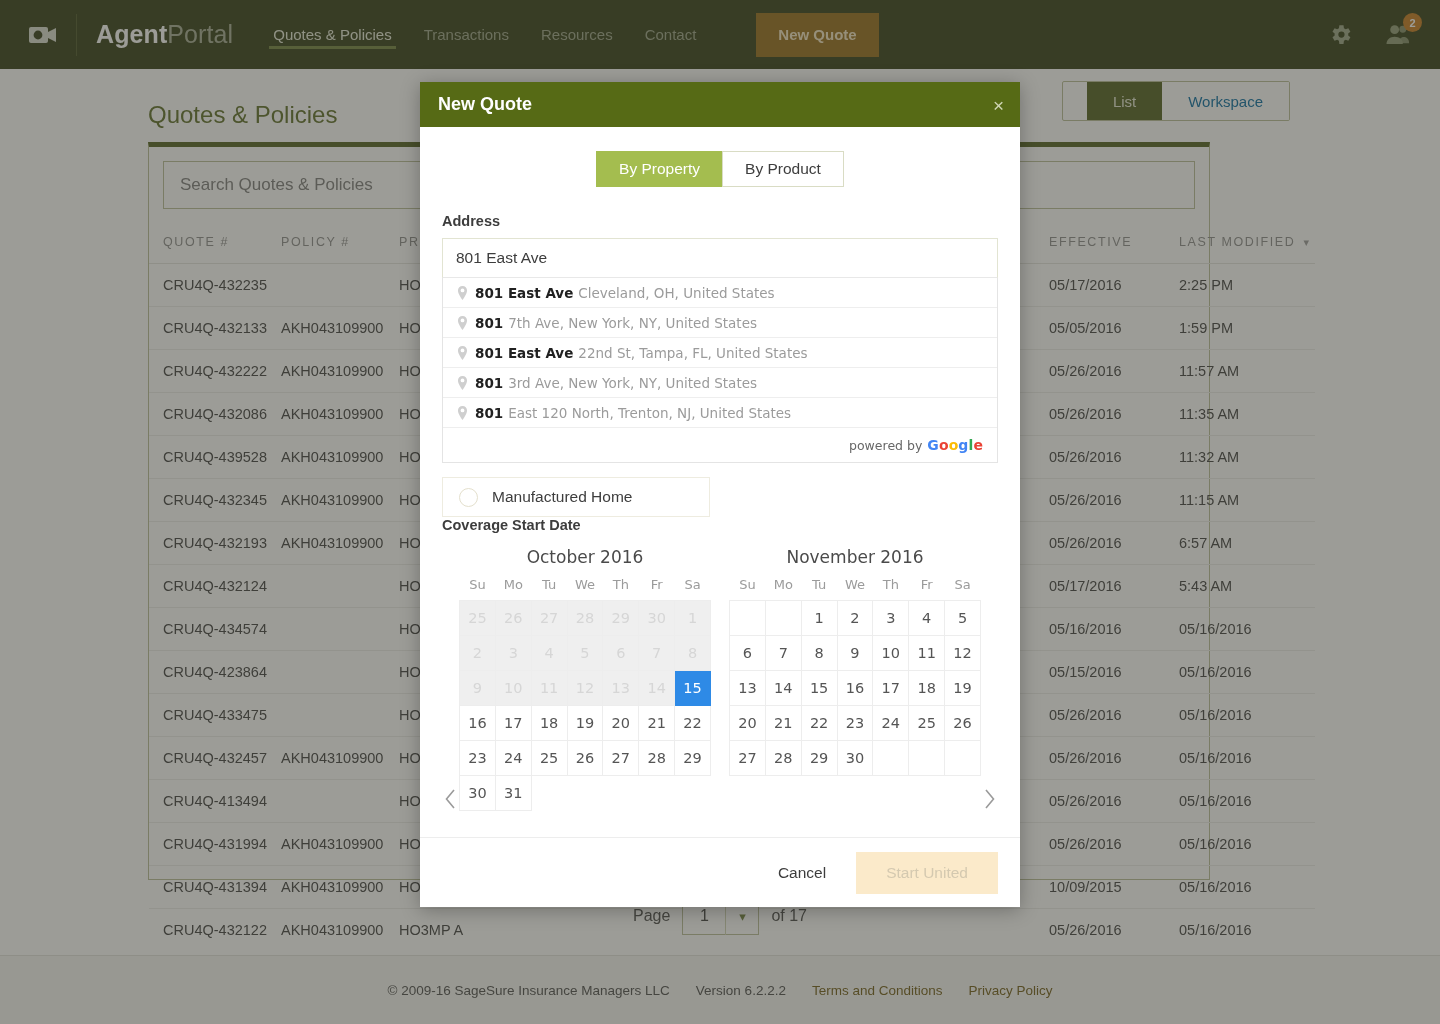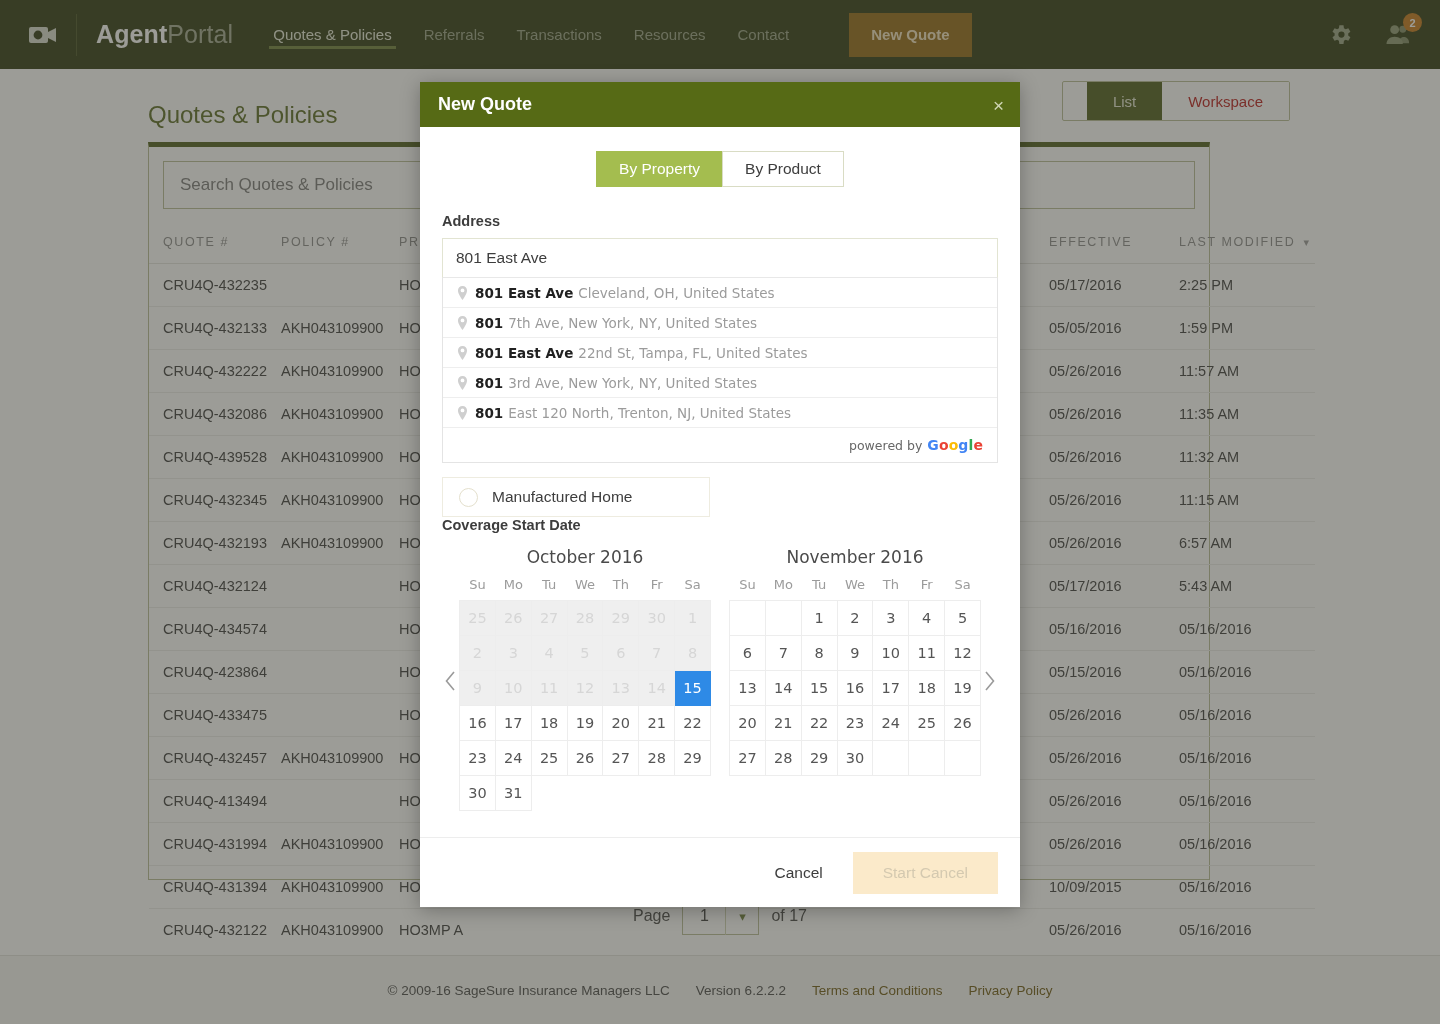--- a/index.html
+++ b/index.html
@@ -66,21 +66,21 @@
   .page-title {
     position: absolute; left: 148px; top: 32px;
     font-size: 24px; color: #5b6b25; font-weight: 400;
   }
   .view-toggle {
     position: absolute; right: 150px; top: 12px;
     display: flex; border: 1px solid #b8bd96; border-radius: 2px; overflow: hidden; padding-left: 24px;
   }
   .view-toggle div {
     padding: 0 26px; height: 38px; display:flex; align-items:center;
-    font-size: 15px; cursor: pointer; background: #fff; color: #b91c1c;
+    font-size: 15px; cursor: pointer; background: #fff; color: #0369a1;
   }
   .view-toggle div.active { background: #4f5d1c; color: #e6e9d6; }
 
   .panel {
     position: absolute; left: 148px; top: 73px; width: 1062px; height: 738px;
     border: 1px solid #b8bd96; border-top: 5px solid #4f5d1c; background: #fff;
   }
   .search-wrap { padding: 14px 14px 12px 14px; }
   .search-box {
     width: 100%; height: 48px; border: 1px solid #b8bd96; background: #fff;
@@ -194,21 +194,21 @@
     border: 1px solid #eeece0; display: flex; align-items: center; padding: 0 16px;
   }
   .radio {
     width: 19px; height: 19px; border-radius: 50%; border: 1.5px solid #e4e0cd;
     flex: 0 0 19px; cursor: pointer;
   }
   .mh-row .lbl { margin-left: 14px; font-size: 15.5px; color: #3d3d3d; }
 
   .csd { font-size: 14.5px; font-weight: 700; color: #3d3d3d; }
 
-  .cal-wrap { margin-top: 14px; display: flex; align-items: center; }
+  .cal-wrap { margin-top: 14px; display: flex; align-items: flex-end; }
   .cal-arrow {
     width: 26px; padding-top: 4px; cursor: pointer; color: #9a9a9a;
     display: flex; justify-content: center;
     font-family: "DejaVu Sans", sans-serif;
   }
   .cal { width: 252px; }
   .cal + .cal { margin-left: 18px; }
   .cal-title {
     text-align: center; font-size: 17px; color: #4a4a4a; margin-bottom: 10px;
     font-family: "DejaVu Sans", sans-serif;
@@ -257,21 +257,20 @@
         <path d="M19 10 l8 -4 v14 l-8 -4 z" fill="#d8dbd0"></path>
         <circle cx="9" cy="13" r="4.4" fill="#2f3a12"></circle>
       </svg>
     </div>
     <div class="nav-divider"></div>
     <div class="brand">
       <b>Agent</b><span>Portal</span>
     </div>
     <div class="nav-items">
       <div class="nav-item active">Quotes &amp; Policies</div>
-      <div class="nav-item">Referrals</div>
       <div class="nav-item">Transactions</div>
       <div class="nav-item">Resources</div>
       <div class="nav-item">Contact</div>
     </div>
     <button class="new-quote-btn">New Quote</button>
     <div class="nav-right">
       <div class="icon-btn">
         <svg width="25" height="25" viewBox="0 0 24 24" fill="#9aa384">
           <path d="M19.4 13a7.8 7.8 0 0 0 0-2l2.1-1.6-2-3.5-2.5 1a7.6 7.6 0 0 0-1.7-1L14.9 3h-4l-.4 2.9c-.6.2-1.2.6-1.7 1l-2.5-1-2 3.5L6.4 11a7.8 7.8 0 0 0 0 2l-2.1 1.6 2 3.5 2.5-1c.5.4 1.1.8 1.7 1l.4 2.9h4l.4-2.9c.6-.2 1.2-.6 1.7-1l2.5 1 2-3.5zM12.9 15a3 3 0 1 1 0-6 3 3 0 0 1 0 6z"></path>
         </svg>
@@ -690,17 +689,17 @@
         <div class="cal-arrow">
           <svg width="15" height="24" viewBox="0 0 15 24" fill="none" stroke="#9a9a9a" stroke-width="1.6">
               <path d="M4 3 L11.5 12 L4 21"></path>
             </svg>
         </div>
       </div>
 
     </div>
     <div class="modal-foot">
       <button class="btn-cancel">Cancel</button>
-      <button class="btn-start">Start Cancel</button>
+      <button class="btn-start">Start United</button>
     </div>
   </div>
 
 </div>
 
 </body></html>

